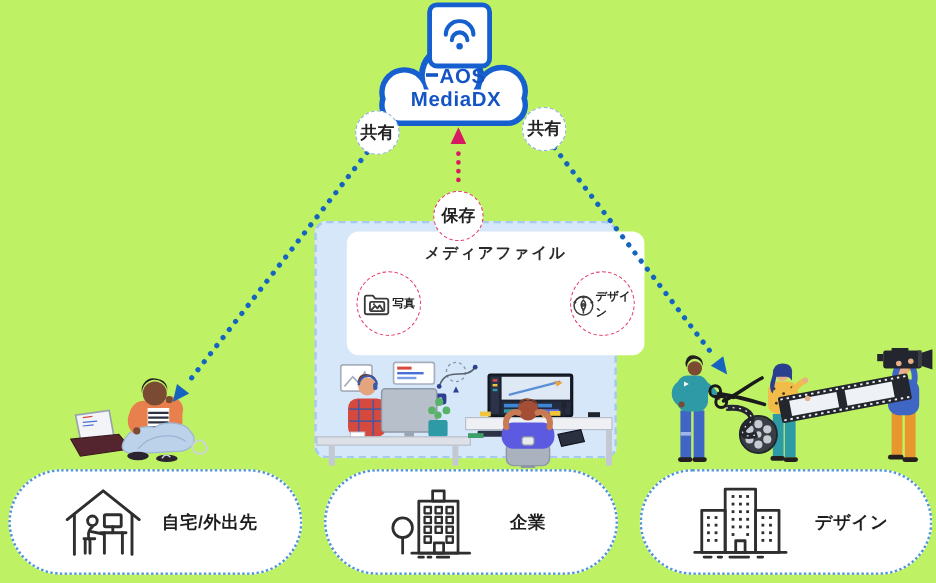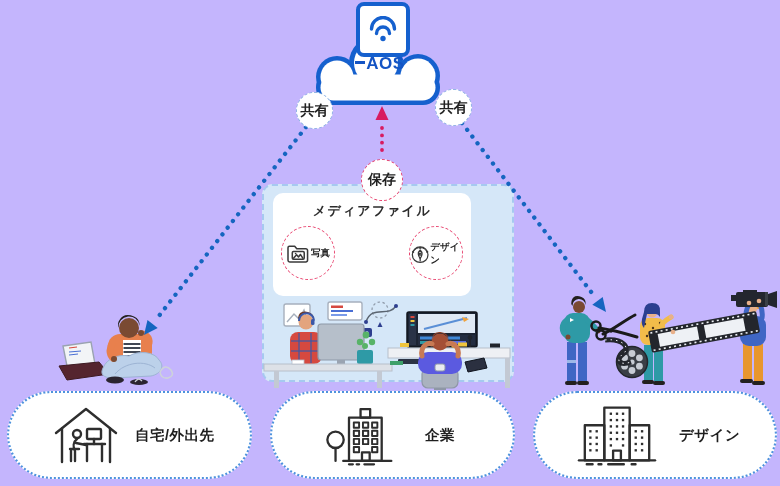--- a/index.html
+++ b/index.html
@@ -1,16 +1,16 @@
 <!DOCTYPE html>
 <html><head>
 <meta charset="utf-8">
 <style>
   html,body{margin:0;padding:0;background:#fff;}
-  .stage{position:relative;width:780px;height:486px;background:#c4b5fd;overflow:hidden;
+  .stage{position:relative;width:780px;height:486px;background:#bef264;overflow:hidden;
          font-family:"Liberation Sans","DejaVu Sans",sans-serif;}
   .stage svg{display:block;}
   .abs{position:absolute;}
 
   
   .cloud-svg{left:308px;top:30px;z-index:4;}
   .wifi-box{left:356px;top:2px;width:46px;height:47px;background:#fff;border:4.5px solid #1560CE;
             border-radius:8px;z-index:5;display:flex;align-items:center;justify-content:center;}
   .brand{left:318px;top:55px;width:124px;text-align:center;color:#1454C4;font-weight:800;
          font-size:17px;line-height:18.5px;z-index:5;letter-spacing:.5px;}
@@ -25,21 +25,21 @@
   .badge.save{left:361px;top:159px;width:42px;height:42px;border:1.6px dashed #E8436E;text-align:center;}
 
   
   .arrows{left:0;top:0;z-index:4;}
   .blue-dots{stroke:#1565C0;stroke-width:4.3;stroke-linecap:round;stroke-dasharray:0.1 8.4;fill:none;}
   .pink-dots{stroke:#D81B60;stroke-width:3.8;stroke-linecap:round;stroke-dasharray:0.1 7.2;fill:none;}
 
   
   .media-panel{left:262px;top:184px;width:252px;height:198px;background:#D5E7F8;
                border:2px dashed #A6C9F0;border-radius:10px;z-index:2;box-sizing:border-box;}
-  .media-card{position:absolute;left:9px;top:7px;width:198px;height:103px;background:#fff;border-radius:10px;}
+  .media-card{position:absolute;left:25px;top:7px;width:248px;height:103px;background:#fff;border-radius:10px;}
   .media-title{text-align:center;margin-top:9px;font-size:13px;font-weight:700;letter-spacing:1.5px;color:#2b2b2b;}
   .media-items{display:flex;justify-content:space-between;padding:0 8px;margin-top:6px;}
   .media-item{width:54px;height:54px;border:1.5px dashed #E8436E;border-radius:50%;display:flex;
               flex-direction:row;align-items:center;justify-content:center;box-sizing:border-box;background:#fff;}
   .media-item span{font-size:9.5px;font-weight:700;color:#222;margin-top:1px;}
   .mi-icon{stroke:#3a3a3a;stroke-width:1.6;fill:none;stroke-linejoin:round;stroke-linecap:round;}
 
   
   .illus{z-index:3;}
   .studio{left:262px;top:298px;}
@@ -81,20 +81,21 @@
     </g>
     <g fill="#ffffff">
       <circle cx="68" cy="33" r="22"></circle>
         <circle cx="29" cy="47" r="16.5"></circle>
       <circle cx="110" cy="46" r="17.5"></circle>
         <rect x="12.5" y="44.5" width="115" height="26" rx="13"></rect>
     </g>
   </svg>
   <div class="abs brand">
     <div><span class="bar"></span><span>AOS</span></div>
+    <div>MediaDX</div>
   </div>
   <div class="abs wifi-box">
     <svg width="28" height="27" viewBox="0 0 28 27">
       <path d="M2.5,13 a11.5,11.5 0 0 1 23,0" stroke="#1560CE" stroke-width="3.4" fill="none" stroke-linecap="round"></path>
       <path d="M7.5,17.5 a6.5,6.5 0 0 1 13,0" stroke="#1560CE" stroke-width="3.4" fill="none" stroke-linecap="round"></path>
       <circle cx="14" cy="22.5" r="2.7" fill="#1560CE"></circle>
     </svg>
   </div>
 
   <div class="badge share-l">共有</div>

